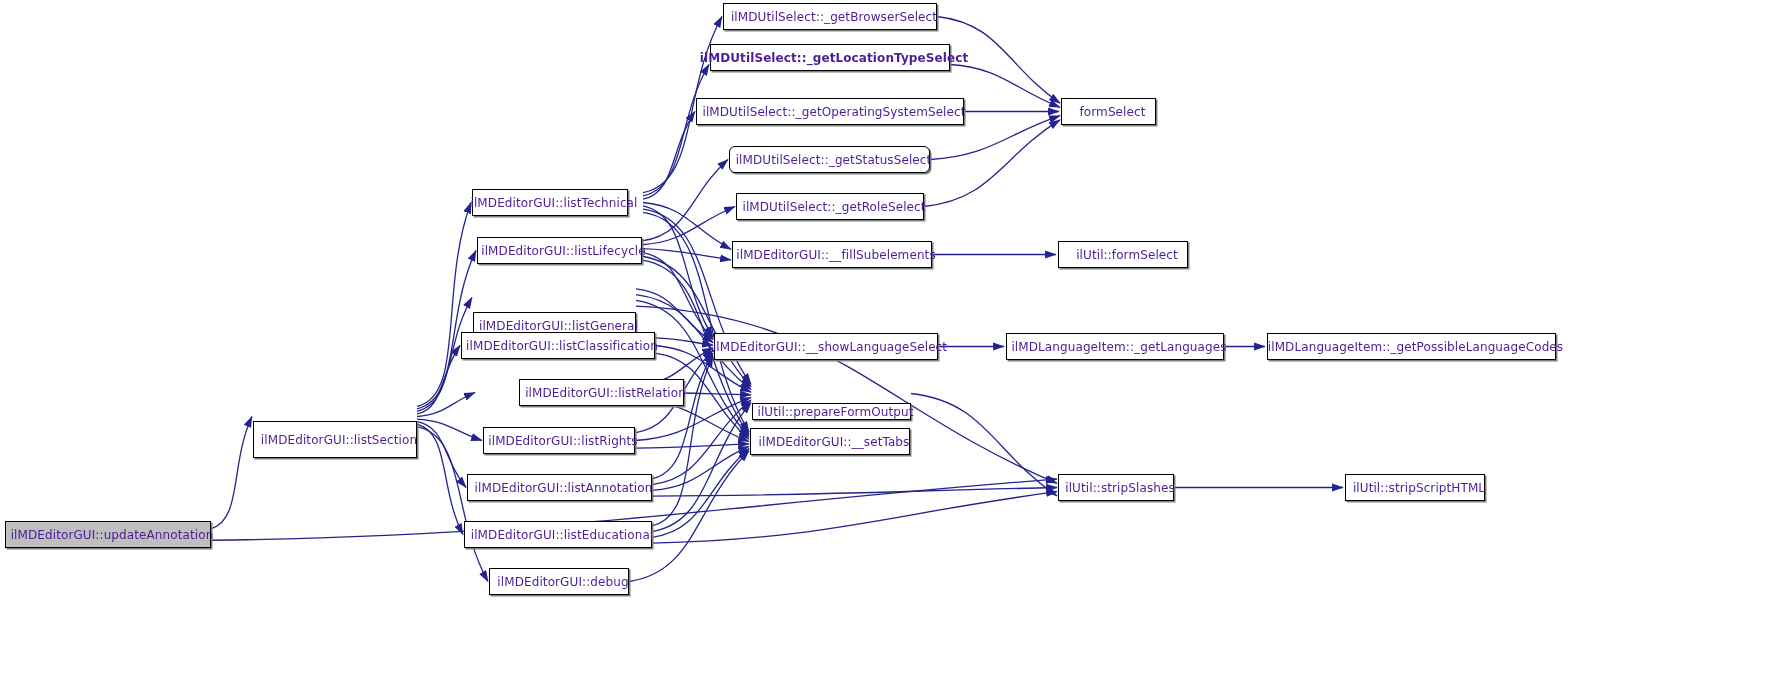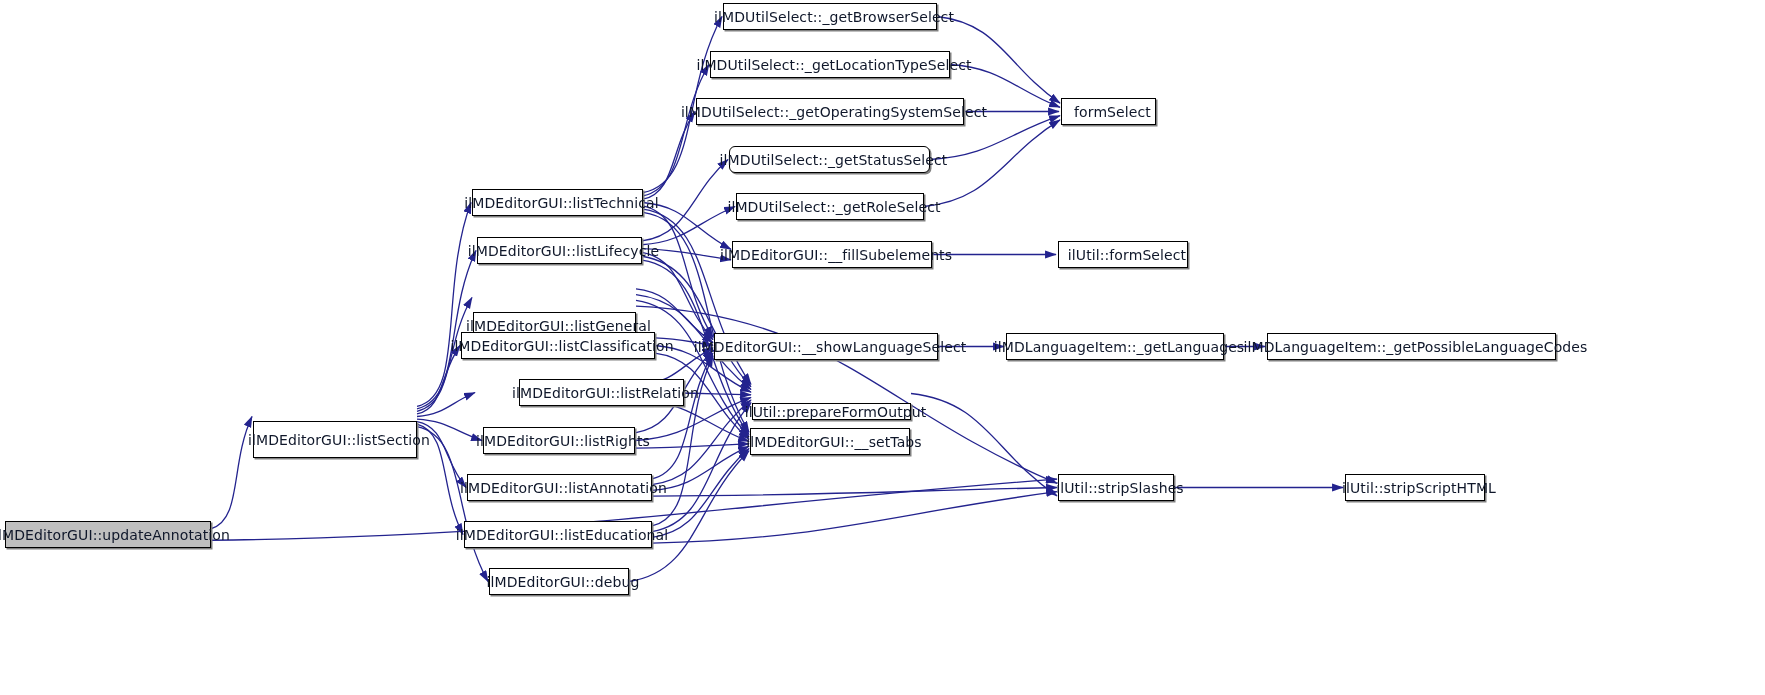--- a/index.html
+++ b/index.html
@@ -23,22 +23,22 @@
     top: 0;
     width: 1765px;
     height: 695px;
     pointer-events: none;
   }
   .node {
     position: absolute;
     box-sizing: border-box;
     border: 1px solid #000000;
     background: #ffffff;
-    color: #0f172a;
-    font-size: 14px;
+    color: #4c1d95;
+    font-size: 12px;
     line-height: 1;
     display: flex;
     align-items: center;
     justify-content: center;
     white-space: nowrap;
     letter-spacing: 0.1px;
     box-shadow: 1.5px 1.5px 0 0 #808080;
     z-index: 2;
     padding-left: 8px;
   }
@@ -119,21 +119,21 @@
         <path d="M1174,487.5 L1343,487.5" fill="none" stroke="#23238e" stroke-width="1.3" marker-end="url(#arrow)"></path>
       </g>
   </svg>
   <div id="nodes">
       <div class="node root" style="left: 5px; top: 521px; width: 206px; height: 27px;">
         <span class="node-label">ilMDEditorGUI::updateAnnotation</span>
       </div>
       <div class="node" style="left: 253px; top: 421px; width: 164px; height: 37px;">
         <span class="node-label">ilMDEditorGUI::listSection</span>
       </div>
-      <div class="node" style="left: 472px; top: 189px; width: 171px; height: 27px;">
+      <div class="node" style="left: 472px; top: 189px; width: 156px; height: 27px;">
         <span class="node-label">ilMDEditorGUI::listTechnical</span>
       </div>
       <div class="node" style="left: 477px; top: 237px; width: 165px; height: 27px;">
         <span class="node-label">ilMDEditorGUI::listLifecycle</span>
       </div>
       <div class="node" style="left: 473px; top: 284px; width: 163px; height: 27px; margin-top: 28px;">
         <span class="node-label">ilMDEditorGUI::listGeneral</span>
       </div>
       <div class="node" style="left: 461px; top: 332px; width: 194px; height: 27px;">
         <span class="node-label">ilMDEditorGUI::listClassification</span>
@@ -149,21 +149,21 @@
       </div>
       <div class="node" style="left: 464px; top: 521px; width: 188px; height: 27px;">
         <span class="node-label">ilMDEditorGUI::listEducational</span>
       </div>
       <div class="node" style="left: 489px; top: 568px; width: 140px; height: 27px;">
         <span class="node-label">ilMDEditorGUI::debug</span>
       </div>
       <div class="node" style="left: 723px; top: 3px; width: 214px; height: 27px;">
         <span class="node-label">ilMDUtilSelect::_getBrowserSelect</span>
       </div>
-      <div class="node" style="left: 710px; top: 51px; width: 240px; height: 27px;">
+      <div class="node" style="left: 710px; top: 44px; width: 240px; height: 27px; font-weight: bold;">
         <span class="node-label">ilMDUtilSelect::_getLocationTypeSelect</span>
       </div>
       <div class="node" style="left: 696px; top: 98px; width: 268px; height: 27px;">
         <span class="node-label">ilMDUtilSelect::_getOperatingSystemSelect</span>
       </div>
       <div class="node" style="left: 729px; top: 146px; width: 201px; height: 27px; border-radius: 6px;">
         <span class="node-label">ilMDUtilSelect::_getStatusSelect</span>
       </div>
       <div class="node" style="left: 736px; top: 193px; width: 188px; height: 27px;">
         <span class="node-label">ilMDUtilSelect::_getRoleSelect</span>

